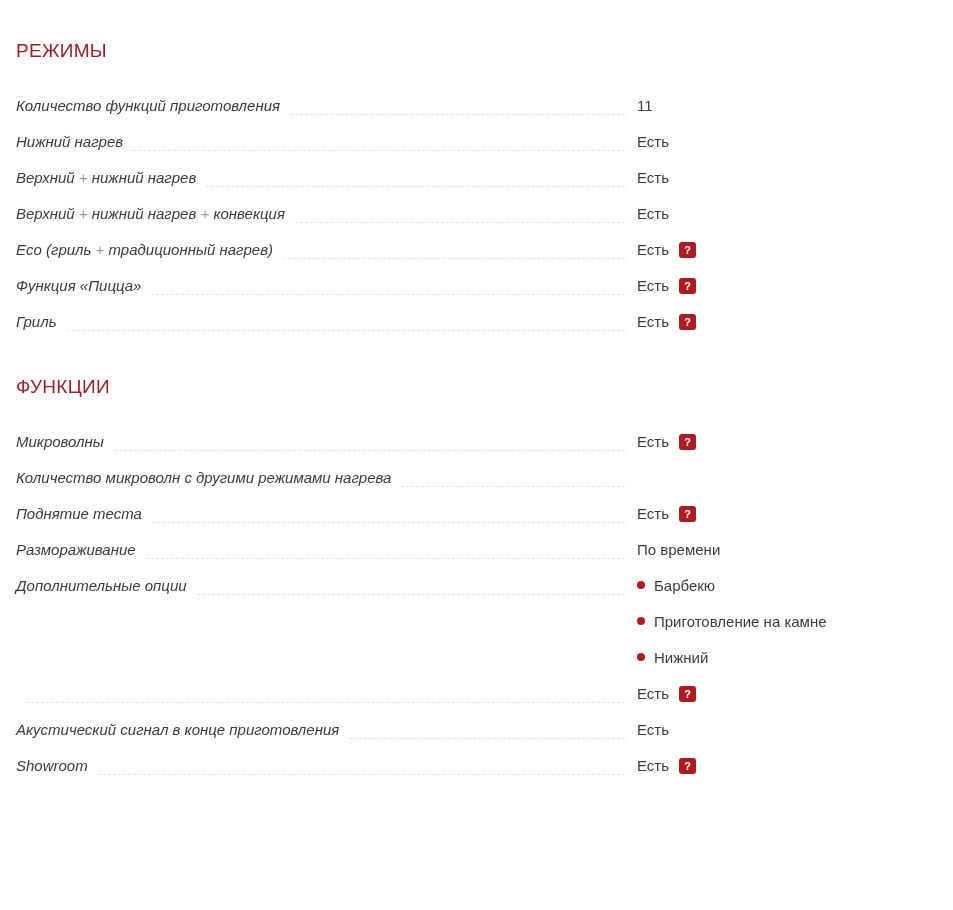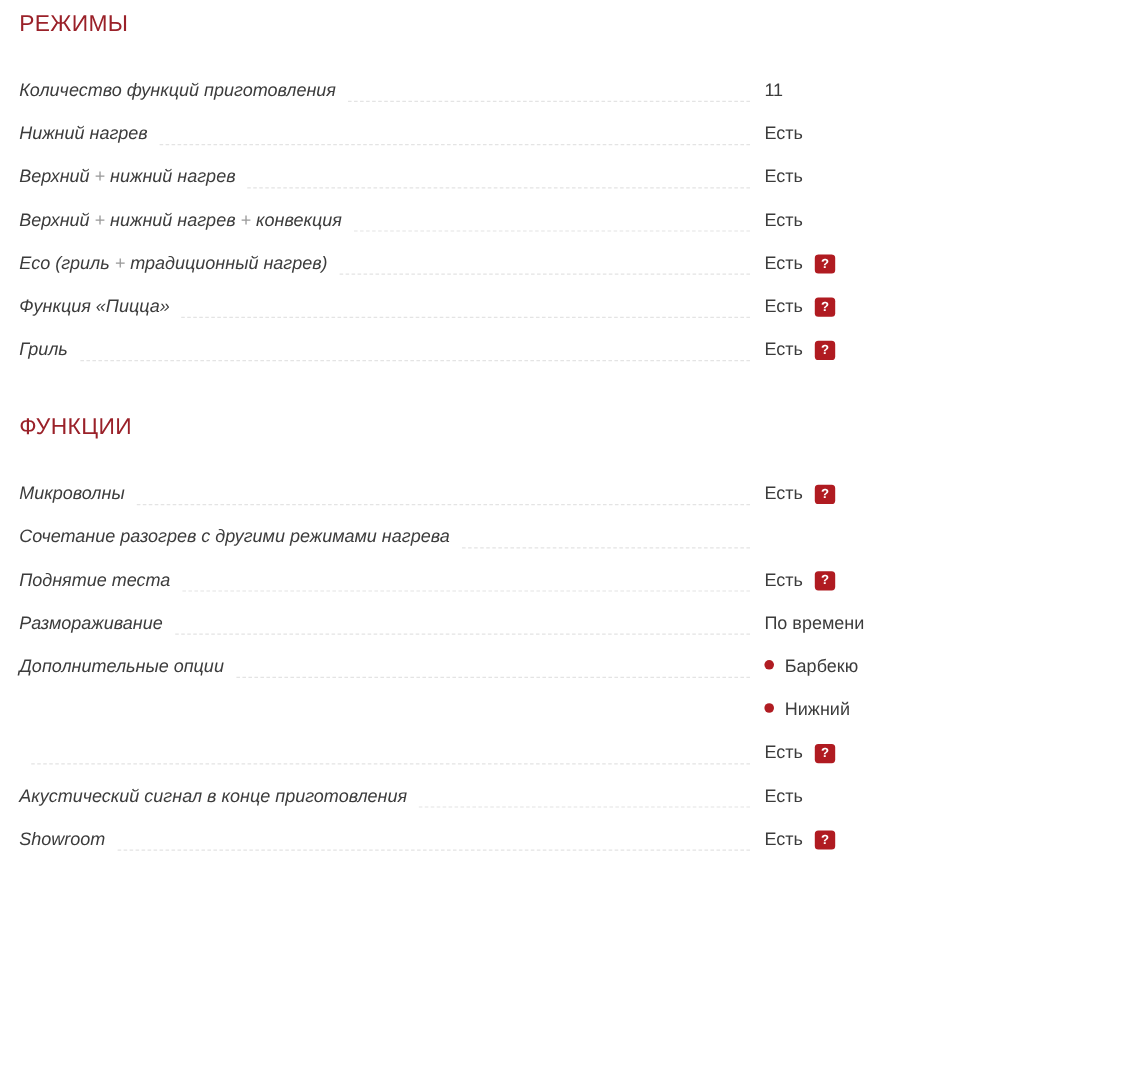--- a/index.html
+++ b/index.html
@@ -11,20 +11,21 @@
     width: 953px;
     height: 910px;
     overflow: hidden;
     font-family: "Liberation Sans", sans-serif;
     color: #3c3c3c;
   }
   .page {
     padding: 10px 0 0 16px;
     box-sizing: border-box;
     width: 917px;
+    margin-top: 30px;
   }
   .spec-section { margin: 0; }
   .spec-section + .spec-section { margin-top: 36px; }
   .section-title {
     margin: 0 0 26px 0;
     font-size: 19px;
     line-height: 22px;
     font-weight: 400;
     color: #9a2129;
     letter-spacing: 0.3px;
@@ -149,21 +150,21 @@
       <div class="rows">
         <div class="spec-row">
           <div class="row-left">
             <span class="row-label plusify">Микроволны</span>
             <span class="leader"></span>
           </div>
           <div class="row-value"><span class="value-text plusify">Есть</span><span class="help-badge">?</span></div>
         </div>
         <div class="spec-row">
           <div class="row-left">
-            <span class="row-label plusify">Сочетание разогрев с другими режимами нагрева</span>
+            <span class="row-label plusify">Количество микроволн с другими режимами нагрева</span>
             <span class="leader"></span>
           </div>
         </div>
         <div class="spec-row">
           <div class="row-left">
             <span class="row-label plusify">Поднятие теста</span>
             <span class="leader"></span>
           </div>
           <div class="row-value"><span class="value-text plusify">Есть</span><span class="help-badge">?</span></div>
         </div>
@@ -174,20 +175,21 @@
           </div>
           <div class="row-value"><span class="value-text plusify">По времени</span></div>
         </div>
         <div class="spec-row">
           <div class="row-left">
             <span class="row-label plusify">Дополнительные опции</span>
             <span class="leader"></span>
           </div>
           <div class="row-value">
             <div class="list-item"><span class="dot"></span><span class="plusify">Барбекю</span></div>
+            <div class="list-item"><span class="dot"></span><span class="plusify">Приготовление на камне</span></div>
             <div class="list-item"><span class="dot"></span><span class="plusify">Нижний</span></div>
           </div>
         </div>
         <div class="spec-row">
           <div class="row-left">
             <span class="leader"></span>
           </div>
           <div class="row-value"><span class="value-text plusify">Есть</span><span class="help-badge">?</span></div>
         </div>
         <div class="spec-row">

